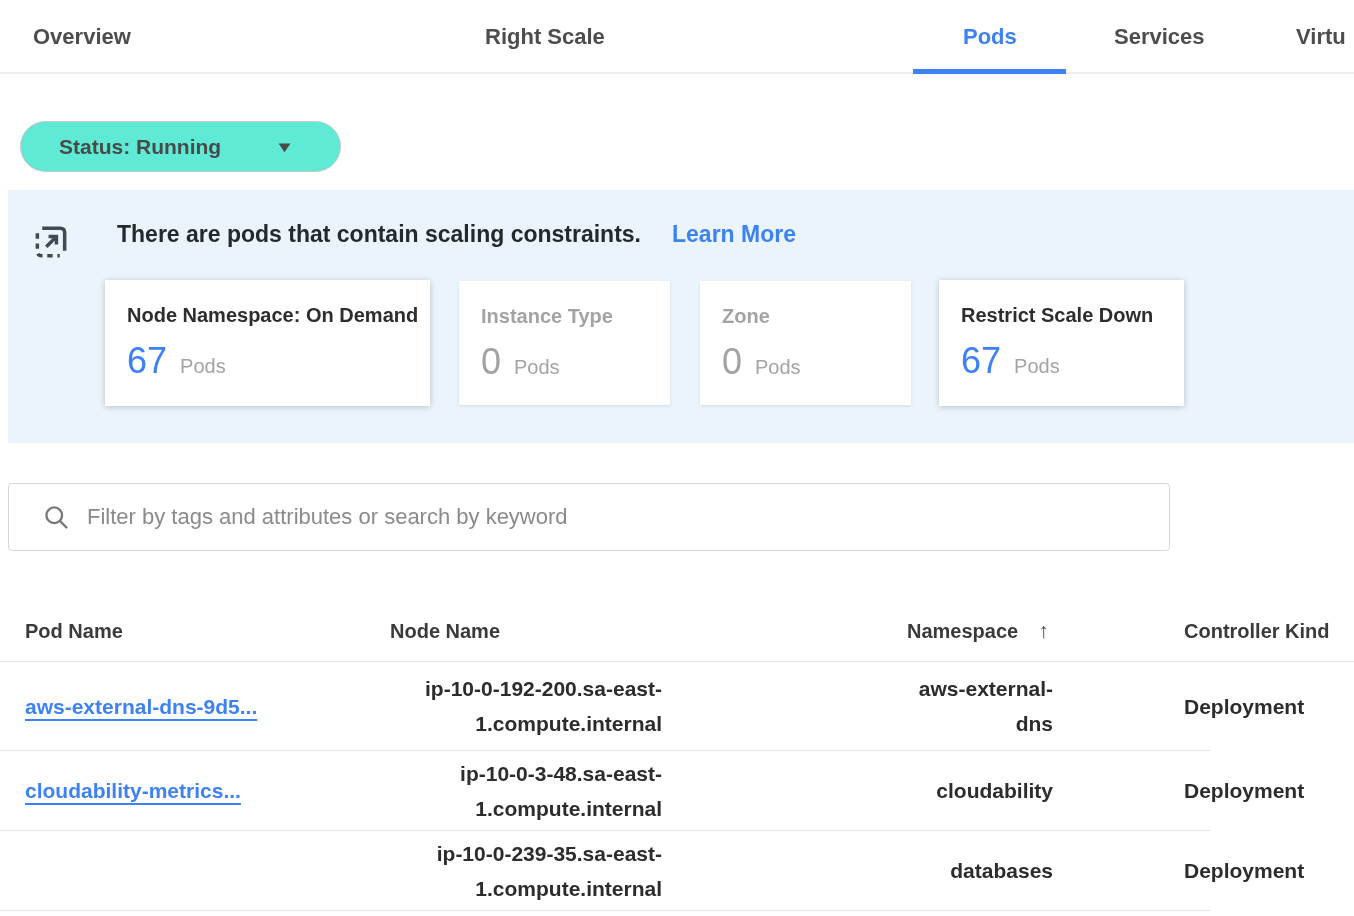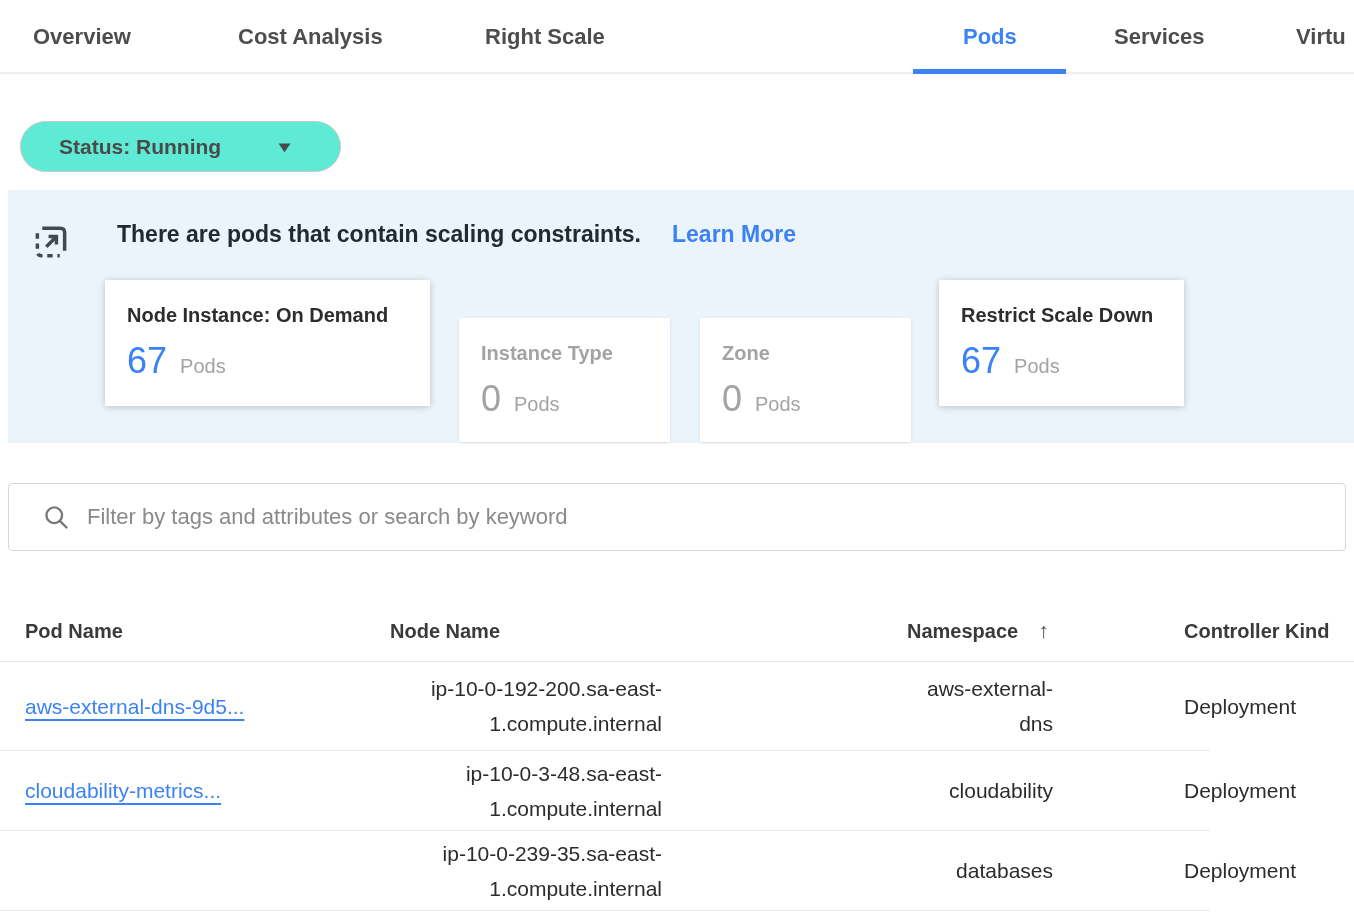--- a/index.html
+++ b/index.html
@@ -70,32 +70,32 @@
   .banner-link {
     margin-left: 14px; font-size: 23px; font-weight: 600;
     color: #3c82f4; text-underline-offset: 4px;
     cursor: pointer;
   }
   .card {
     position: absolute; background: #ffffff; cursor: pointer;
     padding: 24px 22px 0 22px;
   }
   .card.active { box-shadow: 0 1px 6px rgba(0,0,0,0.22); }
-  .card.inactive { box-shadow: 0 1px 3px rgba(0,0,0,0.10); margin-top: 37px; }
+  .card.inactive { box-shadow: 0 1px 3px rgba(0,0,0,0.10); }
   .card-title { font-size: 20px; font-weight: 600; color: #2d2d2d; white-space: nowrap; }
   .card.inactive .card-title { color: #a3a3a3; }
   .card-valrow { margin-top: 13px; display: flex; align-items: baseline; }
   .card-value { font-size: 36px; font-weight: 500; color: #3c82f4; }
   .card.inactive .card-value { color: #a3a3a3; }
   .card-unit { margin-left: 13px; font-size: 20px; color: #a3a3a3; }
 
   
   .searchbox {
     position: absolute; left: 8px; top: 483px;
-    width: 1338px; height: 68px;
+    width: 1162px; height: 68px;
     border: 1px solid #d8d8d8; border-radius: 4px; background: #fff;
     display: flex; align-items: center;
   }
   .search-icon { margin-left: 33px; width: 28px; height: 28px; flex: 0 0 auto; }
   .searchbox input {
     margin-left: 17px; border: none; outline: none;
     flex: 1; height: 60px; font-size: 22px; color: #333;
     font-family: "Liberation Sans", "DejaVu Sans", sans-serif;
     background: transparent;
   }
@@ -107,21 +107,21 @@
     width: 1354px; height: 62px;
     border-bottom: 1px solid #e6e6e6;
   }
   .th {
     position: absolute; top: 0; line-height: 62px;
     font-size: 20px; font-weight: 600; color: #3a3a3a;
     white-space: nowrap; cursor: pointer;
   }
   .sort-arrow { margin-left: 20px; font-size: 21px; font-weight: 400; color: #4a4a4a; }
 
-  .trow { position: absolute; left: 0; width: 1210px; border-bottom: 1px solid #e6e6e6; }
+  .trow { position: absolute; left: 0; width: 1210px; border-bottom: 1px solid #e6e6e6; font-weight: bold; }
   .row-1 { top: 662px; height: 89px; }
   .row-2 { top: 751px; height: 80px; }
   .row-3 { top: 831px; height: 80px; }
   .cell {
     position: absolute; top: 0; height: 100%;
     display: flex; align-items: center;
     font-size: 21px; color: #2c2c2c; line-height: 35px;
   }
   .cell-pod  { left: 25px;  width: 350px; }
   .cell-node { left: 390px; width: 272px; }
@@ -134,21 +134,20 @@
   }
   .row-scale-icon { width: 33px; height: 36px; margin-left: 56px; flex: 0 0 auto; }
 </style>
 </head>
 <body>
 
 <div class="page">
 
   <nav class="tabbar">
     <span class="tab" style="left:33px">Overview</span>
-    <span class="tab" style="left:238px">Cost Analysis</span>
     <span class="tab" style="left:485px">Right Scale</span>
     <span class="tab active" style="left:963px">Pods</span>
     <span class="tab" style="left:1114px">Services</span>
     <span class="tab" style="left:1296px">Virtu</span>
     <div class="tab-underline"></div>
   </nav>
 
   <div class="status-pill">
     <span class="label">Status: Running</span>
     <span class="caret">▼</span>
@@ -160,21 +159,21 @@
         <path d="M7 4.2 H17.3 Q19.8 4.2 19.8 6.7 V17"></path>
         <path d="M4.2 7 V17.3 Q4.2 19.8 6.7 19.8 H17" stroke-dasharray="3.1 2.7"></path>
         <path d="M9.3 14.7 L14.6 9.4"></path>
         <polyline points="10.6,8.9 15.1,8.9 15.1,13.4"></polyline>
       </svg>
       <span class="banner-text">There are pods that contain scaling constraints.</span>
       <a class="banner-link">Learn More</a>
     </div>
 
     <div class="card active" style="left:97px; top:90px; width:325px; height:126px;">
-      <div class="card-title">Node Instance: On Demand</div>
+      <div class="card-title">Node Namespace: On Demand</div>
       <div class="card-valrow">
         <span class="card-value">67</span>
         <span class="card-unit">Pods</span>
       </div>
     </div>
 
     <div class="card inactive" style="left:451px; top:91px; width:211px; height:124px;">
       <div class="card-title">Instance Type</div>
       <div class="card-valrow">
         <span class="card-value">0</span>

